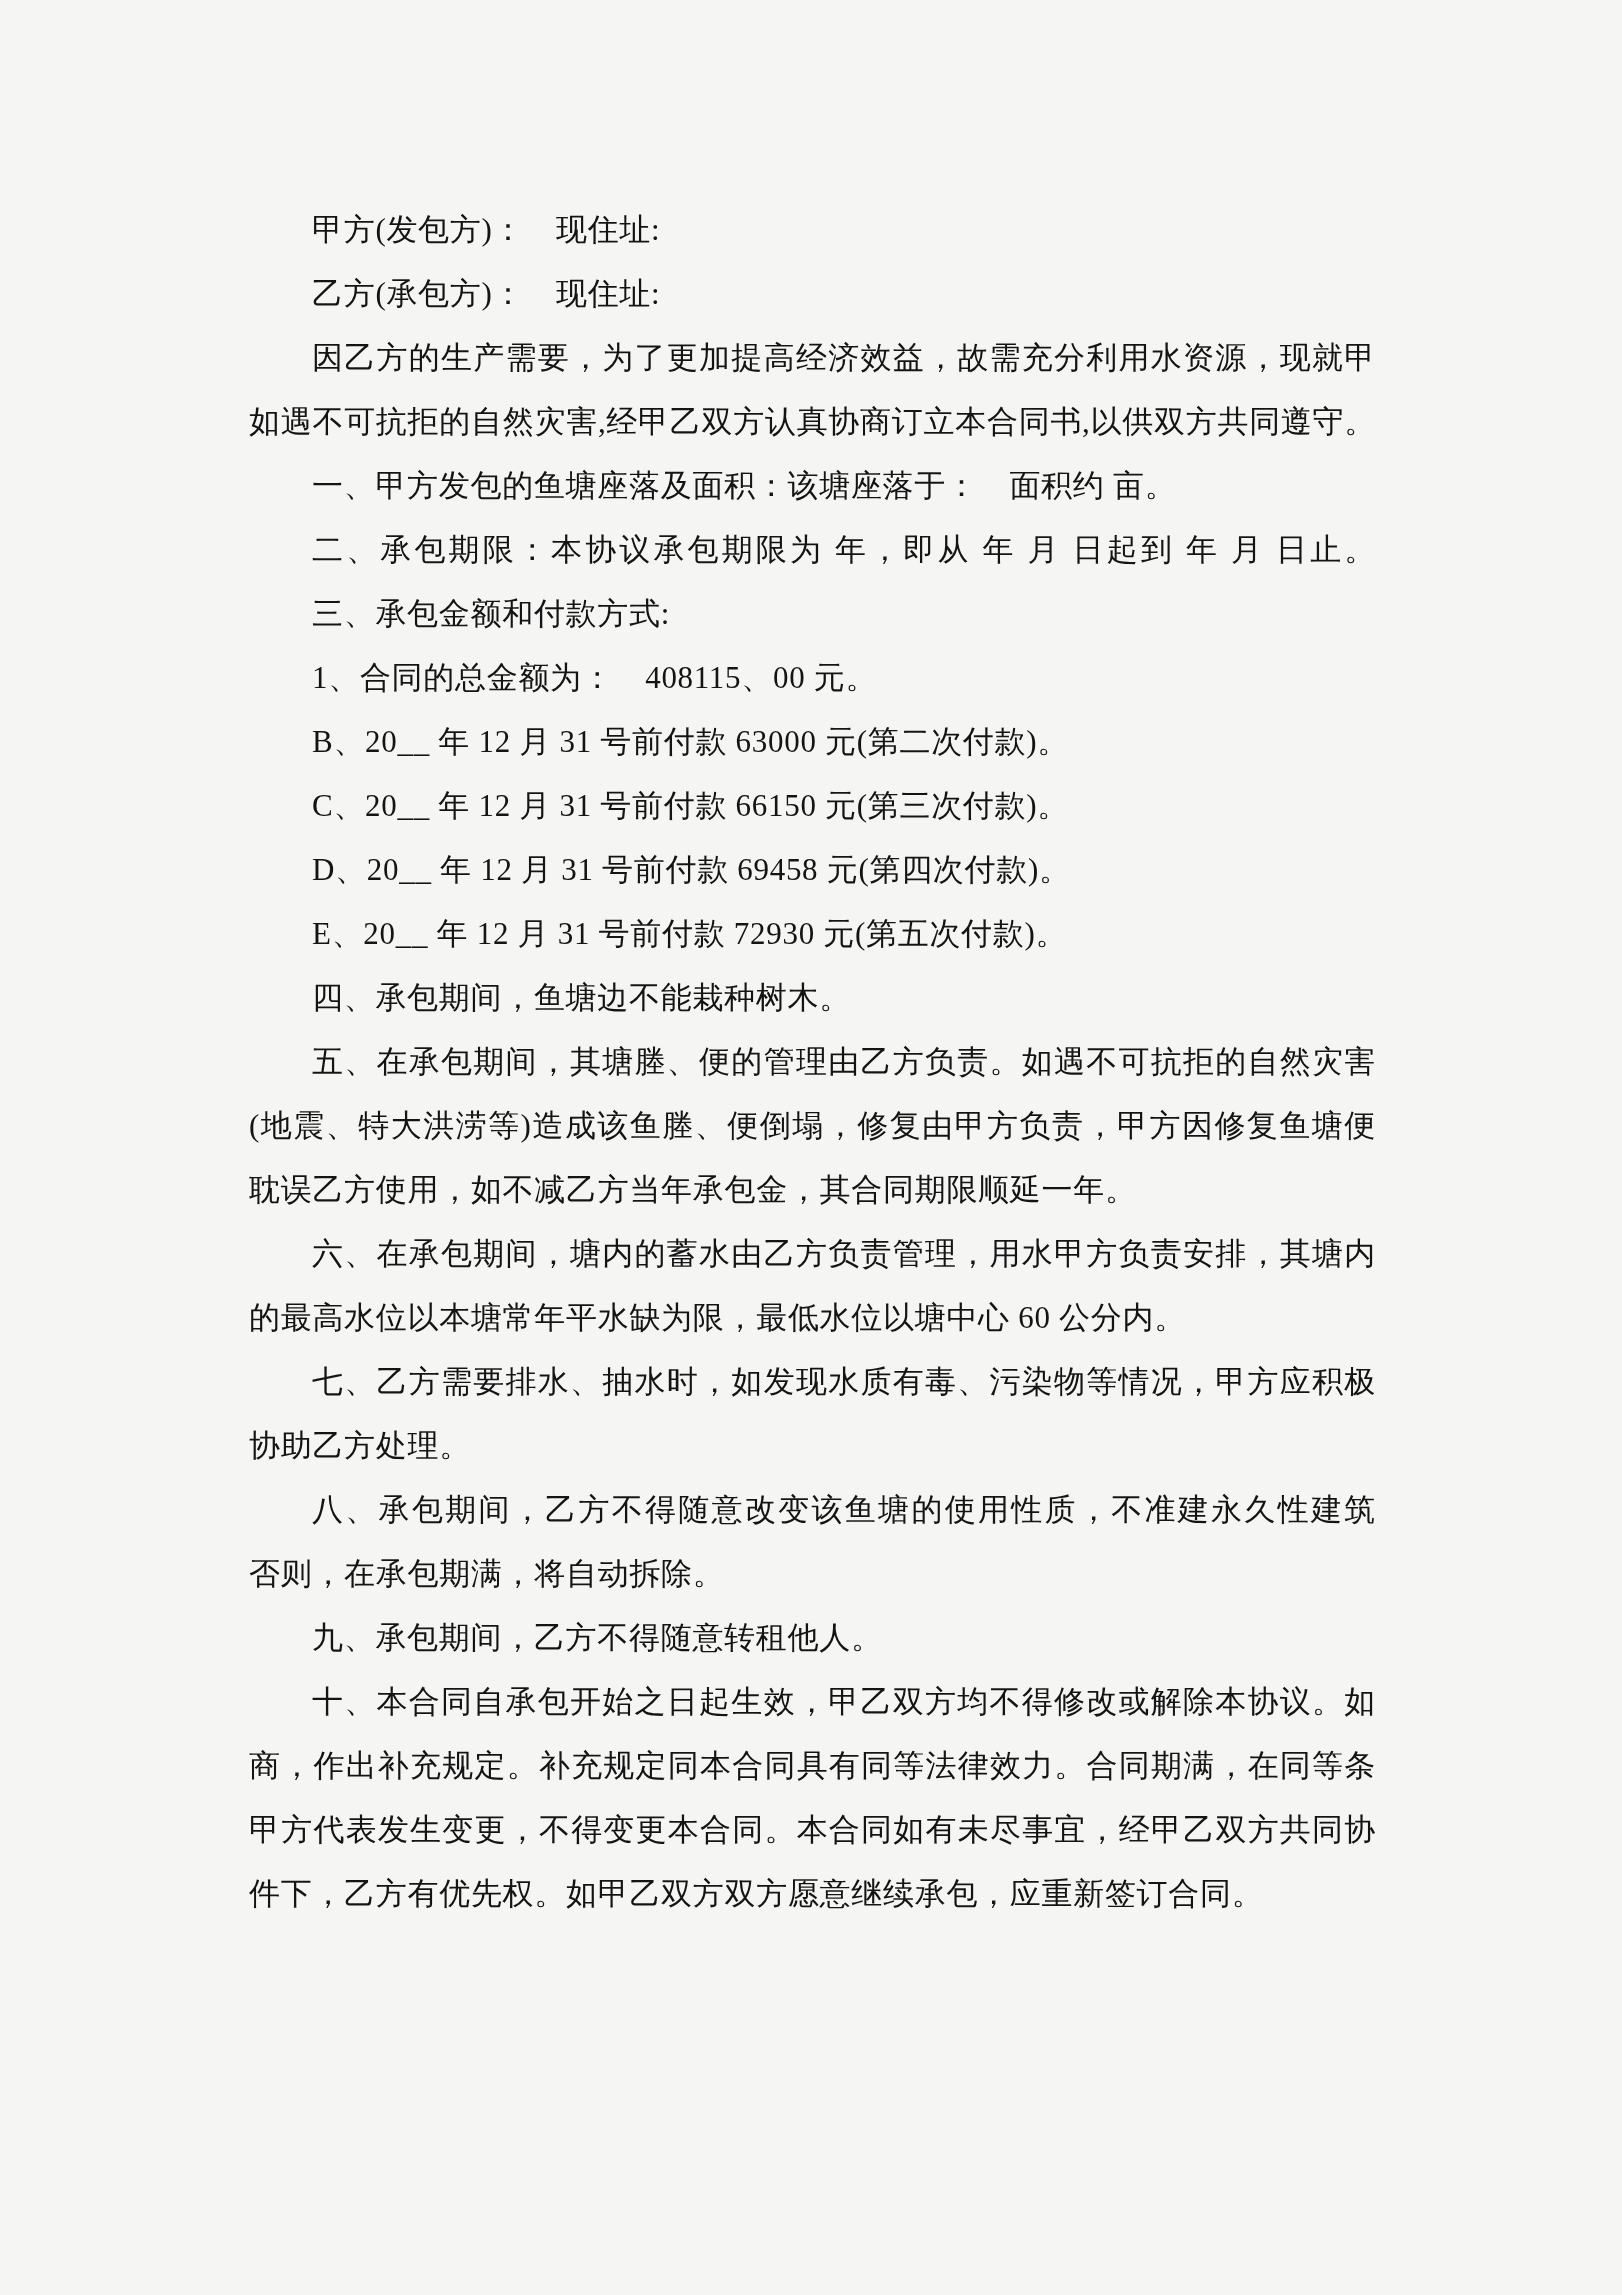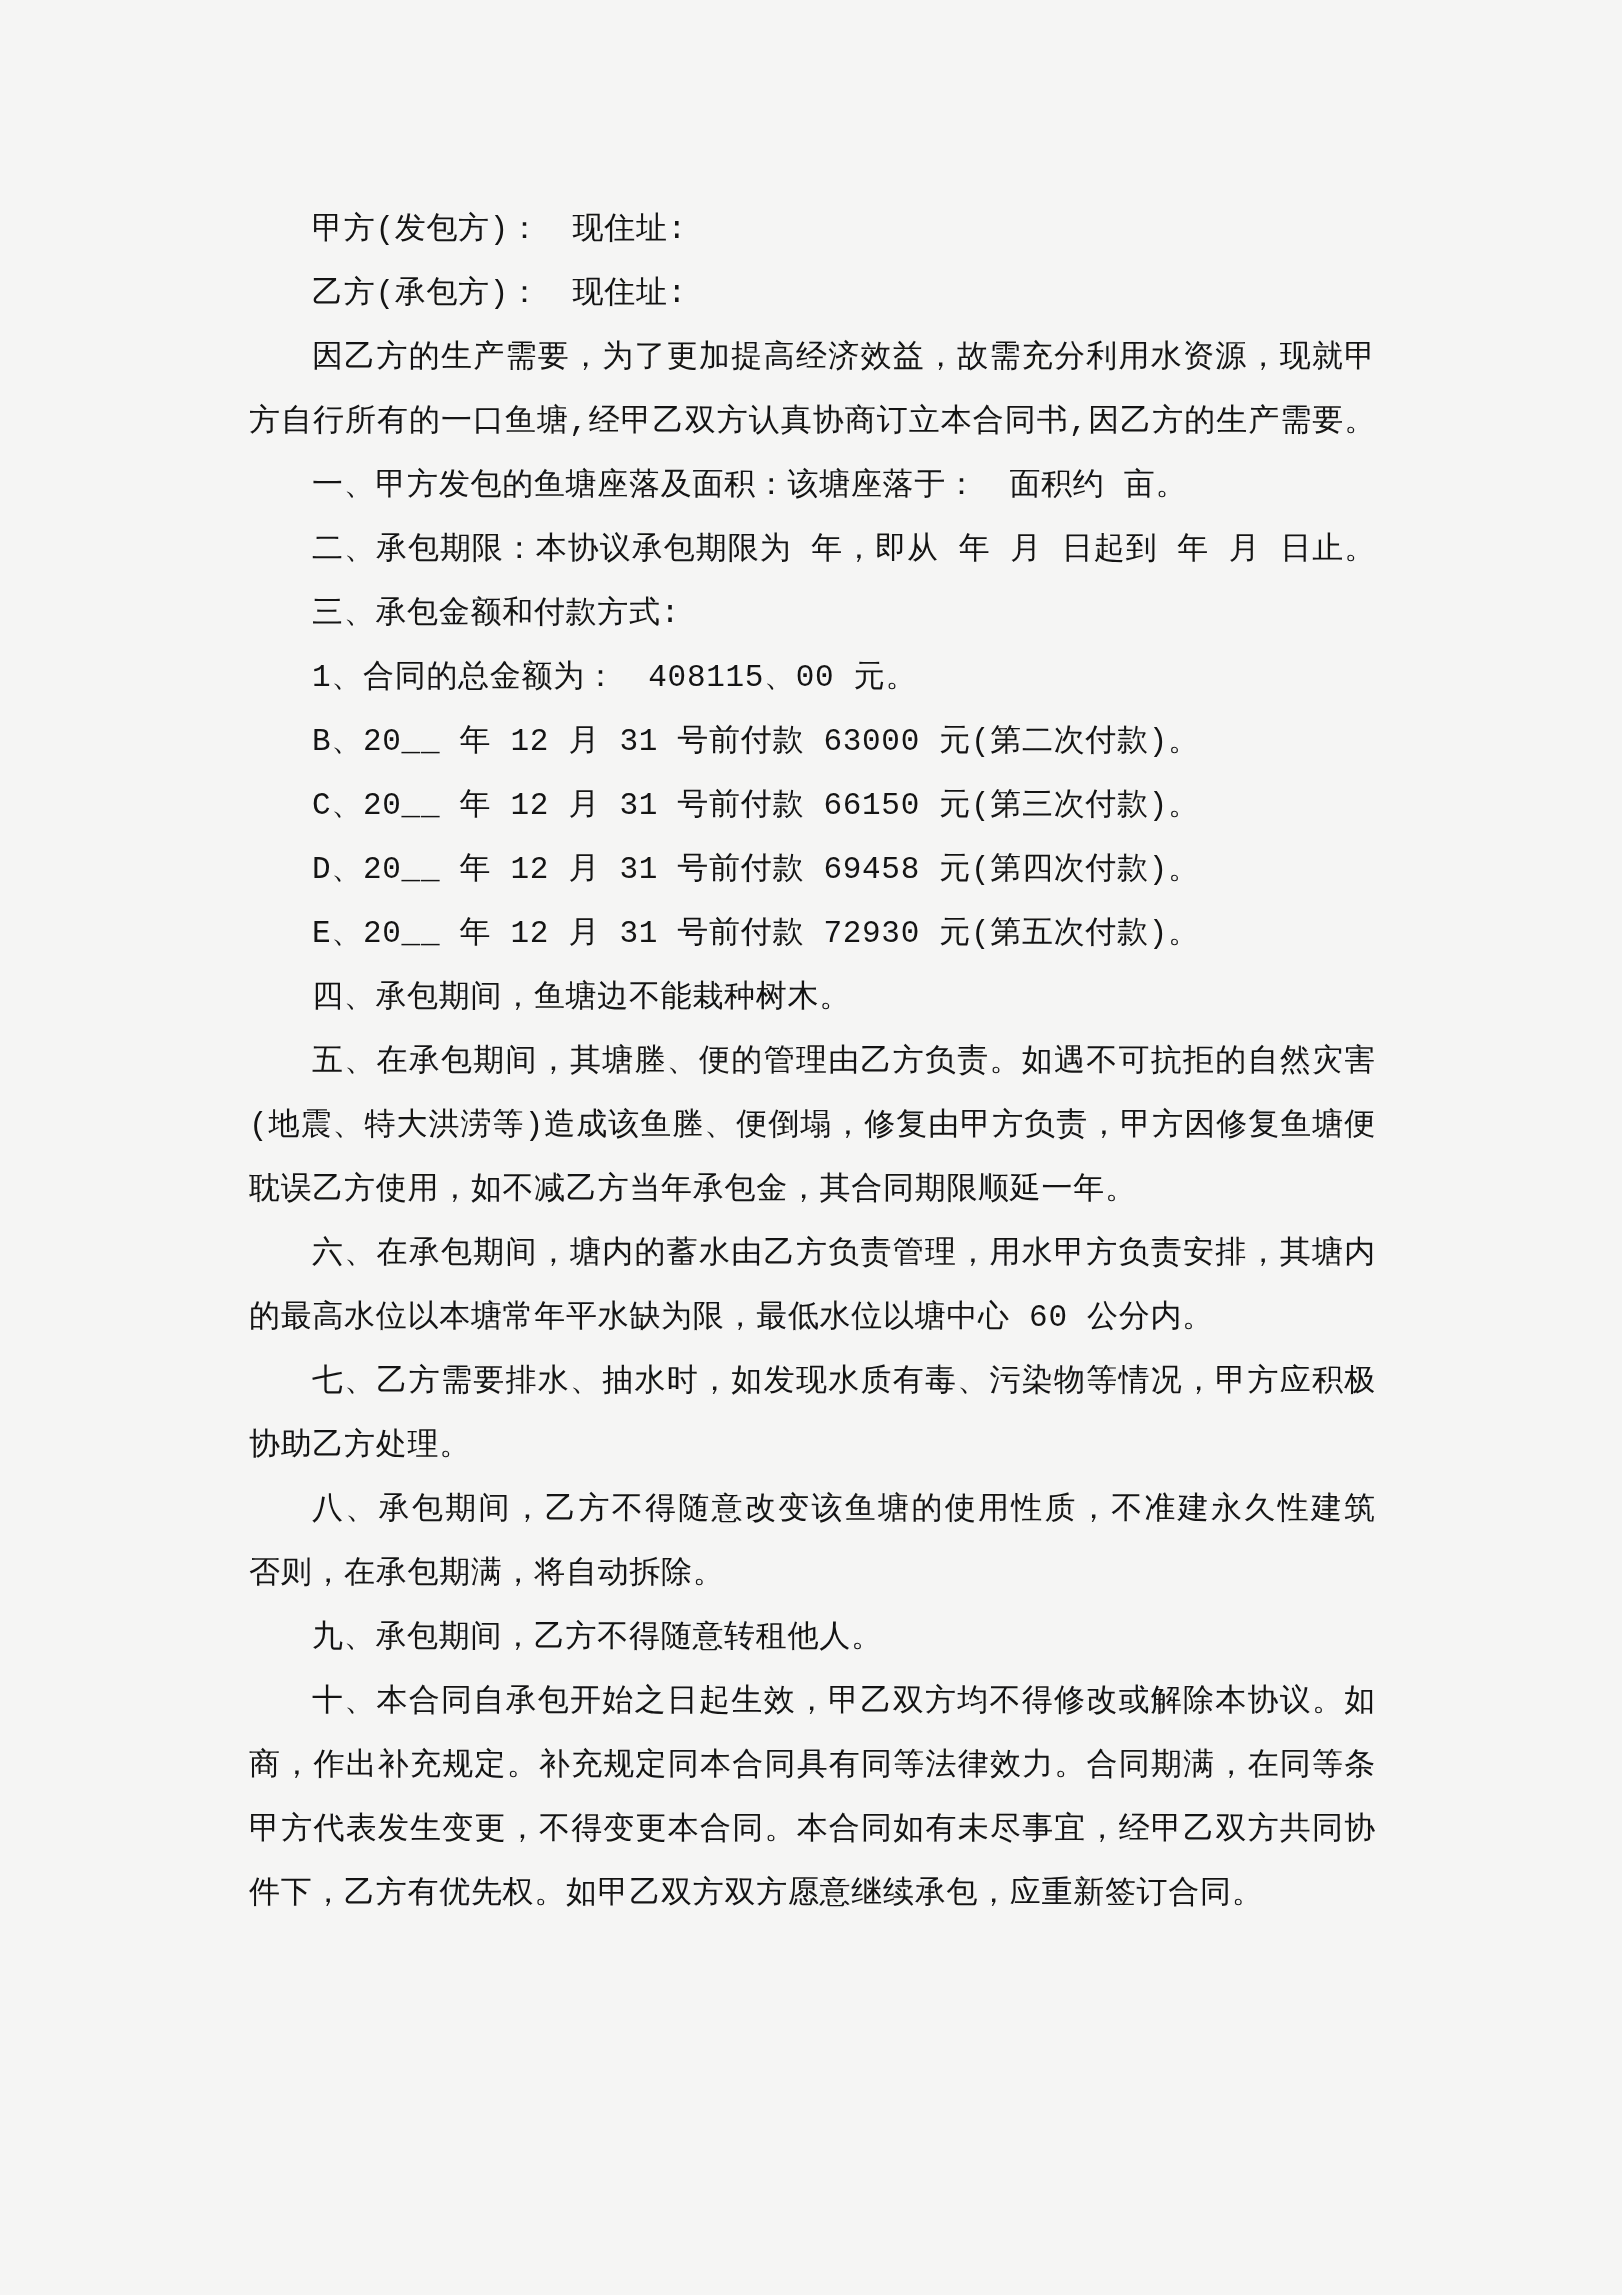--- a/index.html
+++ b/index.html
@@ -5,21 +5,21 @@
   html, body {
     margin: 0;
     padding: 0;
   }
   .page {
     position: relative;
     width: 1623px;
     height: 2295px;
     background: #f5f5f4;
     overflow: hidden;
-    font-family: Liberation Mono, monospace;
+    font-family: Liberation Serif, serif;
   }
   .doc-body {
     position: absolute;
     left: 249px;
     top: 198px;
     width: 1127px;
     color: #141414;
     font-size: 31px;
     letter-spacing: 0.7px;
   }
@@ -38,21 +38,21 @@
   }
 </style>
 </head>
 <body>
 
 <div class="page" style="background: rgb(245, 245, 244);">
   <div class="doc-body" style="color: rgb(20, 20, 20);">
       <div class="line i">甲方(发包方)：　现住址:</div>
       <div class="line i">乙方(承包方)：　现住址:</div>
       <div class="line i j">因乙方的生产需要，为了更加提高经济效益，故需充分利用水资源，现就甲</div>
-      <div class="line j">方自行所有的一口鱼塘,经甲乙双方认真协商订立本合同书,因乙方的生产需要。</div>
+      <div class="line j">如遇不可抗拒的自然灾害,经甲乙双方认真协商订立本合同书,以供双方共同遵守。</div>
       <div class="line i">一、甲方发包的鱼塘座落及面积：该塘座落于：　面积约 亩。</div>
       <div class="line i j">二、承包期限：本协议承包期限为 年，即从 年 月 日起到 年 月 日止。</div>
       <div class="line i">三、承包金额和付款方式:</div>
       <div class="line i">1、合同的总金额为：　408115、00 元。</div>
       <div class="line i">B、20__ 年 12 月 31 号前付款 63000 元(第二次付款)。</div>
       <div class="line i">C、20__ 年 12 月 31 号前付款 66150 元(第三次付款)。</div>
       <div class="line i">D、20__ 年 12 月 31 号前付款 69458 元(第四次付款)。</div>
       <div class="line i">E、20__ 年 12 月 31 号前付款 72930 元(第五次付款)。</div>
       <div class="line i">四、承包期间，鱼塘边不能栽种树木。</div>
       <div class="line i j">五、在承包期间，其塘塍、便的管理由乙方负责。如遇不可抗拒的自然灾害</div>

